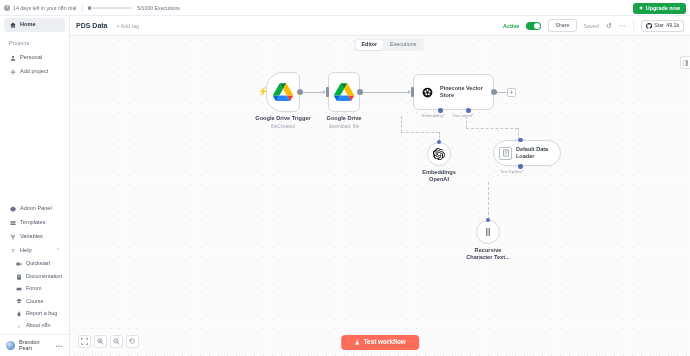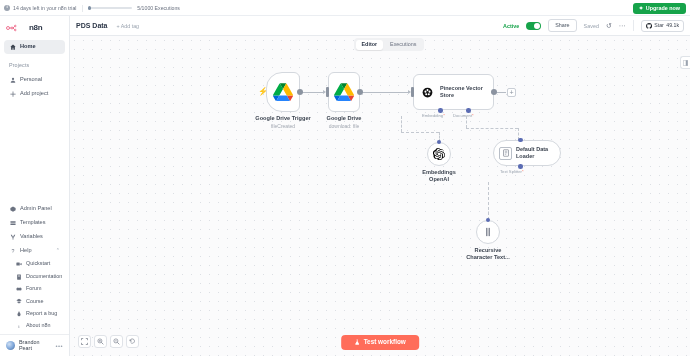--- a/index.html
+++ b/index.html
@@ -247,32 +247,20 @@
     <span class="exec-meter"></span>
     <span class="exec-count">5/1000 Executions</span>
     <button class="upgrade-btn">
       <span class="upgrade-star">✦</span>
       <span>Upgrade now</span>
     </button>
   </div>
 
   <div class="sidebar">
 
-    <div class="logo-row">
-      <svg class="logo-mark" viewBox="0 0 40 16">
-        <circle cx="4" cy="8" r="3" fill="none" stroke="#ea4b71" stroke-width="1.5"></circle>
-        <circle cx="12" cy="8" r="2" fill="none" stroke="#ea4b71" stroke-width="1.5"></circle>
-        <line x1="7" y1="8" x2="10" y2="8" stroke="#ea4b71" stroke-width="1.5"></line>
-        <line x1="14" y1="8" x2="17" y2="5" stroke="#ea4b71" stroke-width="1.5"></line>
-        <line x1="14" y1="8" x2="17" y2="11" stroke="#ea4b71" stroke-width="1.5"></line>
-        <circle cx="18.5" cy="4" r="1.6" fill="none" stroke="#ea4b71" stroke-width="1.4"></circle>
-        <circle cx="18.5" cy="12" r="1.6" fill="none" stroke="#ea4b71" stroke-width="1.4"></circle>
-      </svg>
-      <span class="logo-text">n8n</span>
-    </div>
 
     <div class="nav-list">
       <div class="nav-item active">
         <span class="ic">
           <svg width="6" height="6" viewBox="0 0 16 16">
               <path d="M8 1 1 7h2v8h4v-5h2v5h4V7h2z" fill="#3c4450"></path>
             </svg>
         </span>
         <span>Home</span>
       </div>

